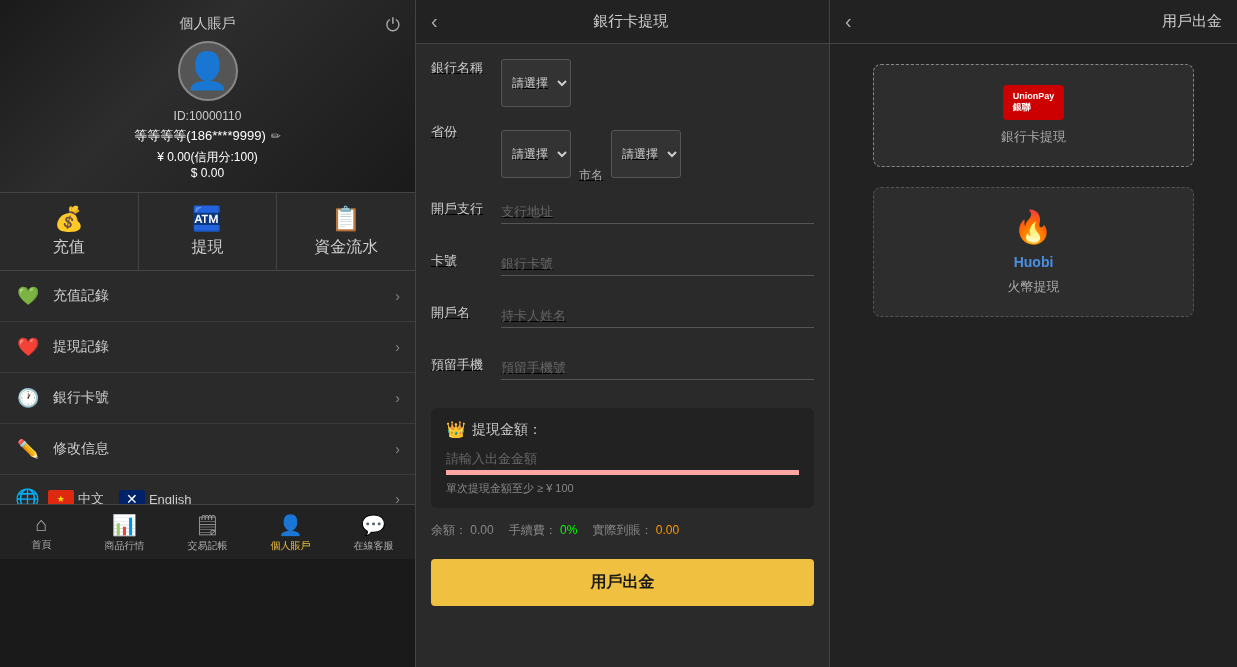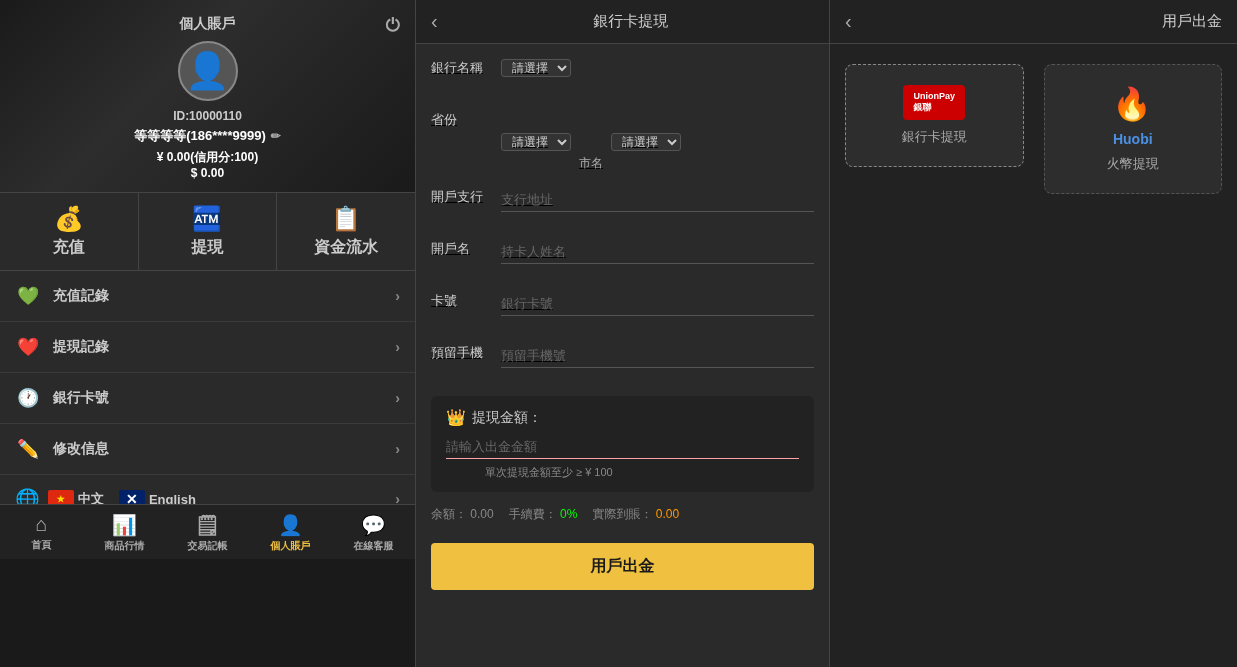--- a/index.html
+++ b/index.html
@@ -13,21 +13,20 @@
     }
 
     
     .left-panel {
       width: 415px;
       height: 559px;
       background: #2a2a2a;
       display: flex;
       flex-direction: column;
       overflow: hidden;
-      font-weight: bold;
     }
 
     .profile-header {
       background: linear-gradient(135deg, #1a1a1a 0%, #2d2d2d 40%, #1a1a1a 100%);
       padding: 15px 10px 12px;
       text-align: center;
       position: relative;
       border-bottom: 1px solid #444;
     }
 
@@ -285,21 +284,21 @@
       color: #ccc;
       font-size: 13px;
       width: 70px;
       flex-shrink: 0;
     }
 
     .form-select {
       background: #333;
       color: #ccc;
       border: 1px solid #555;
-      padding: 0 6px;
+      padding: 15px 6px;
       font-size: 12px;
       border-radius: 3px;
       cursor: pointer;
     }
 
     .form-input {
       background: transparent;
       border: none;
       border-bottom: 1px solid #555;
       color: #888;
@@ -341,35 +340,34 @@
     }
 
     .crown-icon {
       color: #f0c040;
       font-size: 16px;
     }
 
     .amount-input {
       background: transparent;
       border: none;
-      border-bottom: 1px solid #fca5a5;
+      border-bottom: 5px solid #fca5a5;
       color: #888;
       font-size: 13px;
       padding: 4px 0;
       width: 100%;
       outline: none;
     }
 
     .amount-input::placeholder { color: #666; }
 
     .min-amount-note {
       color: #888;
       font-size: 11px;
       margin-top: 6px;
-      margin-left: 39px;
     }
 
     .fee-row {
       display: flex;
       align-items: center;
       gap: 15px;
       margin-bottom: 20px;
       font-size: 12px;
     }
 
@@ -419,22 +417,22 @@
       flex: 1;
       text-align: right;
       color: #ccc;
       font-size: 15px;
     }
 
     .right-body {
       flex: 1;
       padding: 20px 15px;
       display: flex;
-      flex-direction: row;
-      align-items: flex-start;
+      flex-direction: column;
+      align-items: center;
       gap: 20px;
     }
 
     .withdraw-option {
       width: 85%;
       background: #2d2d2d;
       border: 1px dashed #555;
       border-radius: 8px;
       padding: 20px;
       display: flex;
@@ -591,27 +589,27 @@
         </select>
       </div>
     </div>
 
     <div class="form-row">
       <span class="form-label">開戶支行</span>
       <input class="form-input" type="text" placeholder="支行地址" style="">
     </div>
 
     <div class="form-row">
+      <span class="form-label">卡號</span>
+      <input class="form-input" type="text" placeholder="銀行卡號" style="">
+    </div>
+
+    <div class="form-row">
       <span class="form-label">開戶名</span>
       <input class="form-input" type="text" placeholder="持卡人姓名" style="">
-    </div>
-
-    <div class="form-row">
-      <span class="form-label">卡號</span>
-      <input class="form-input" type="text" placeholder="銀行卡號" style="">
     </div>
 
     <div class="form-row">
       <span class="form-label">預留手機</span>
       <input class="form-input" type="text" placeholder="預留手機號" style="">
     </div>
 
     <div class="amount-section">
       <div class="amount-label">
         <span class="crown-icon">👑</span>

